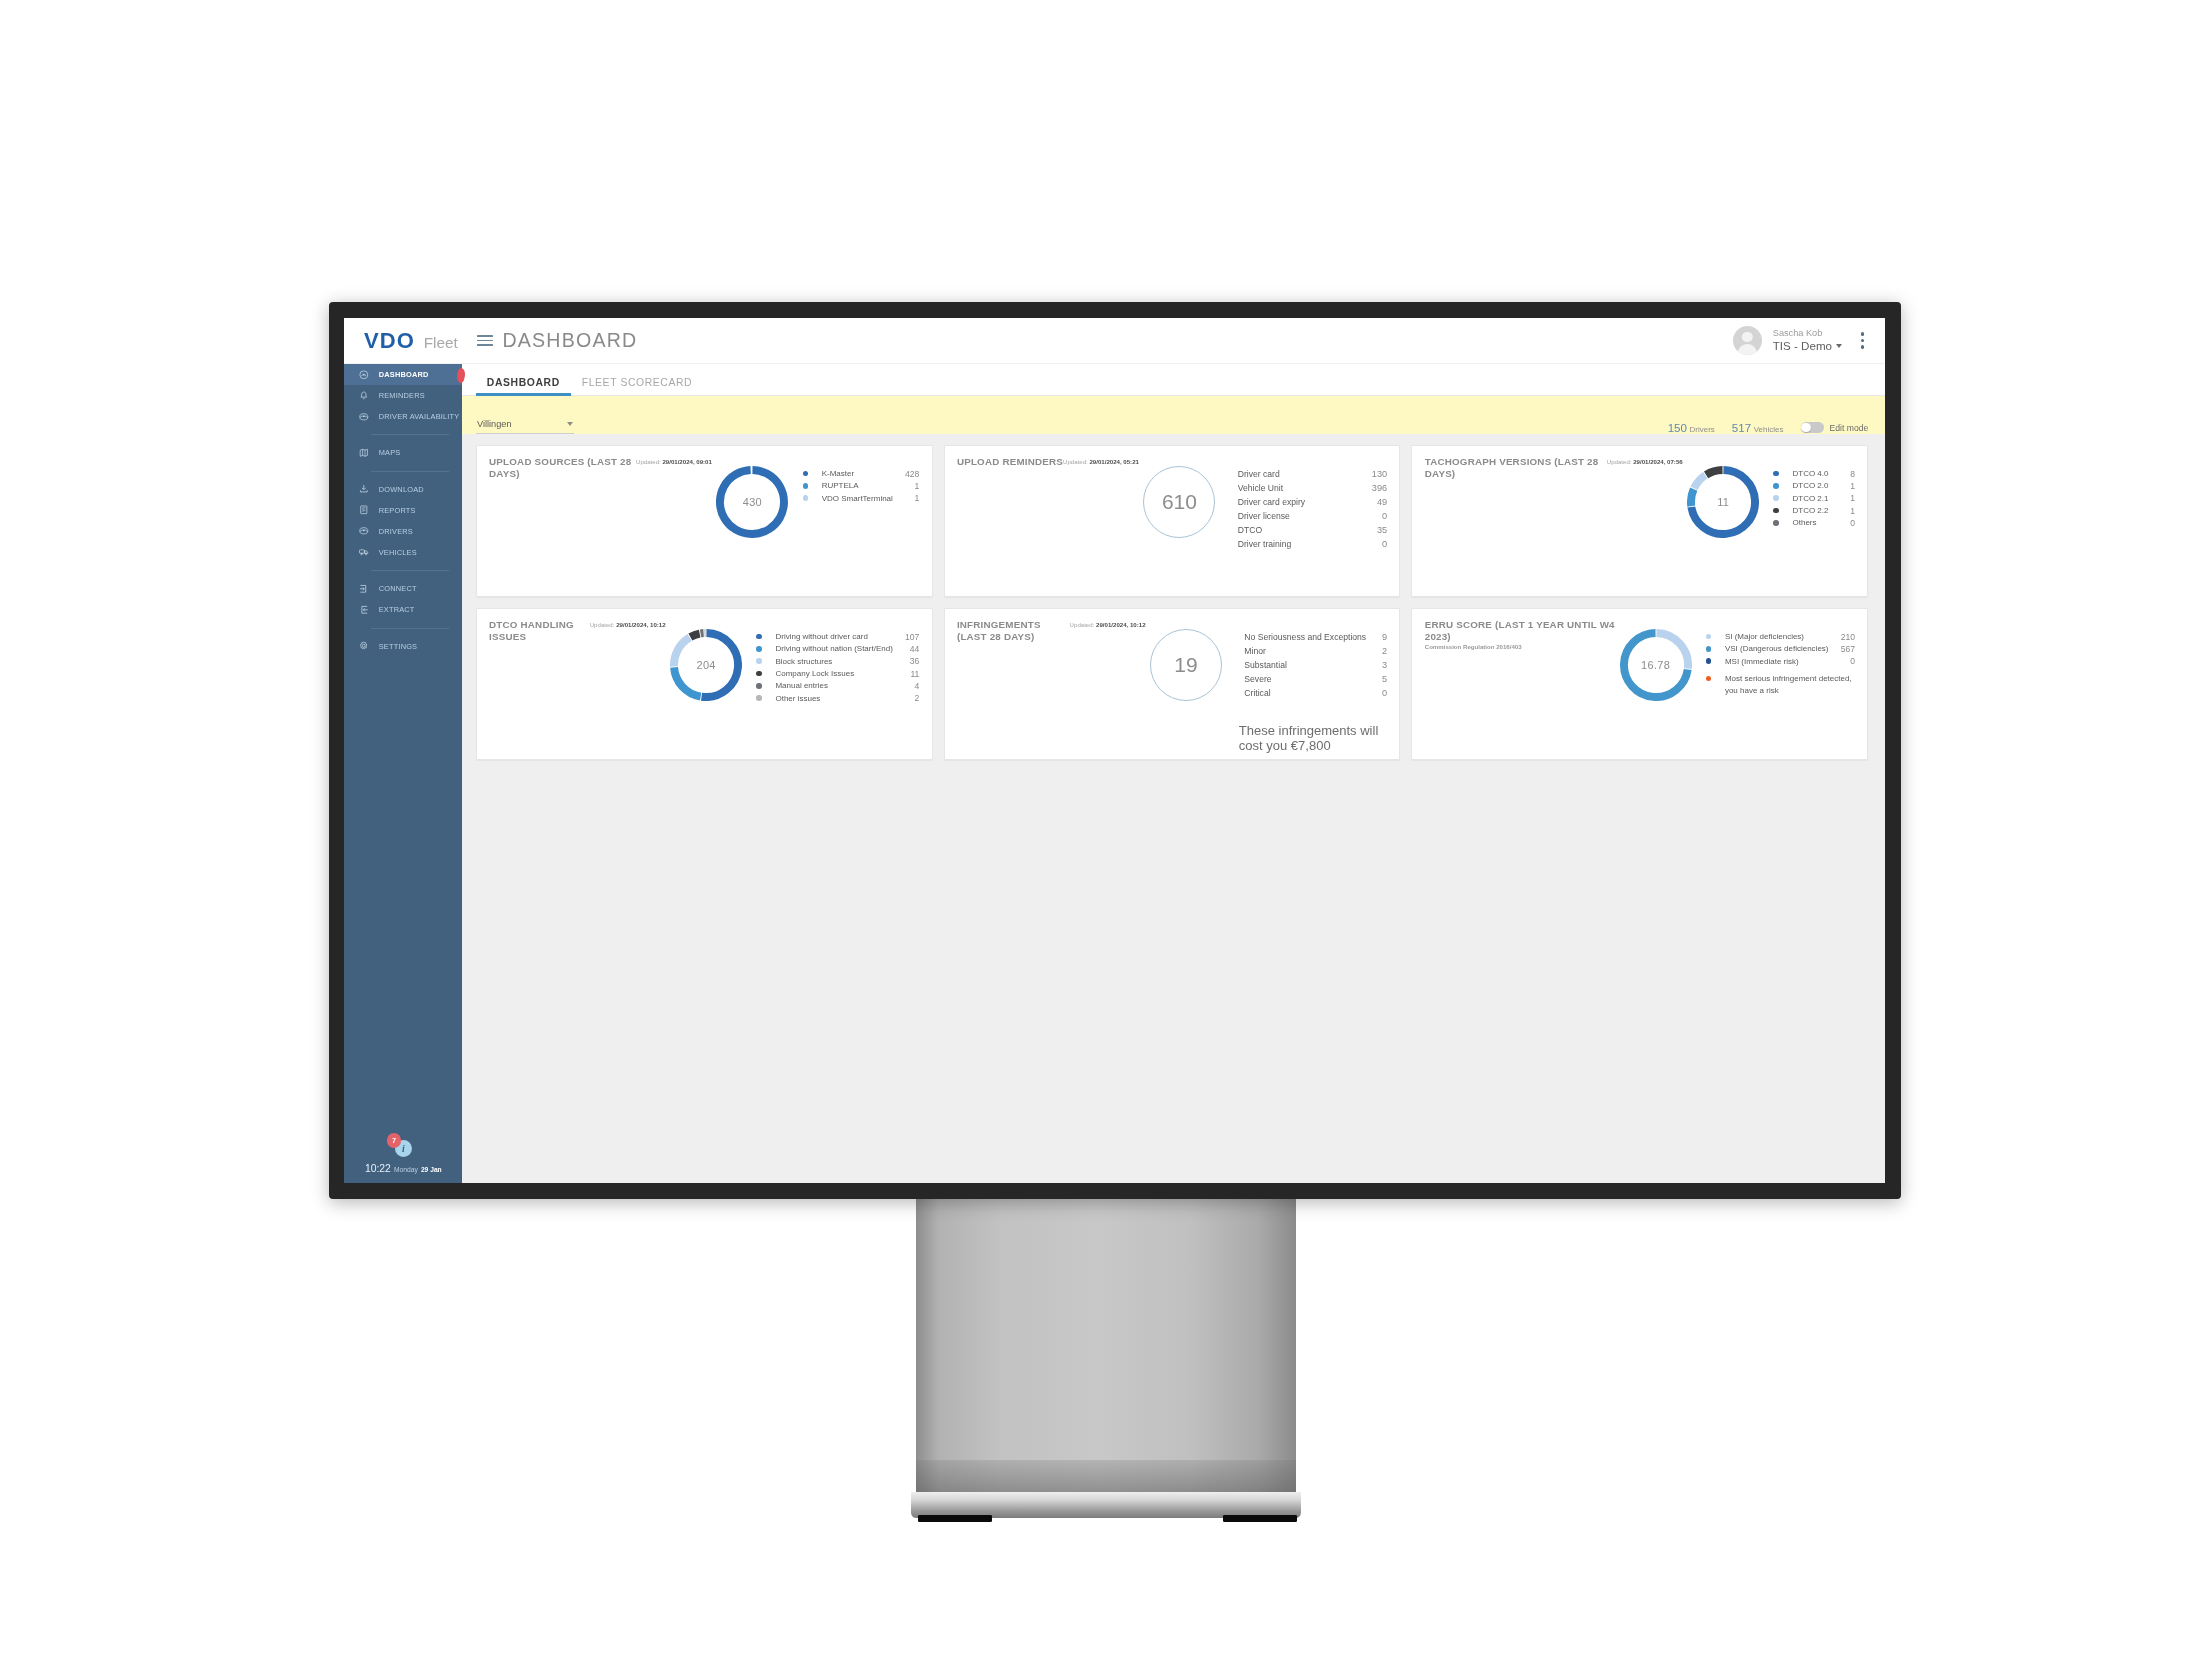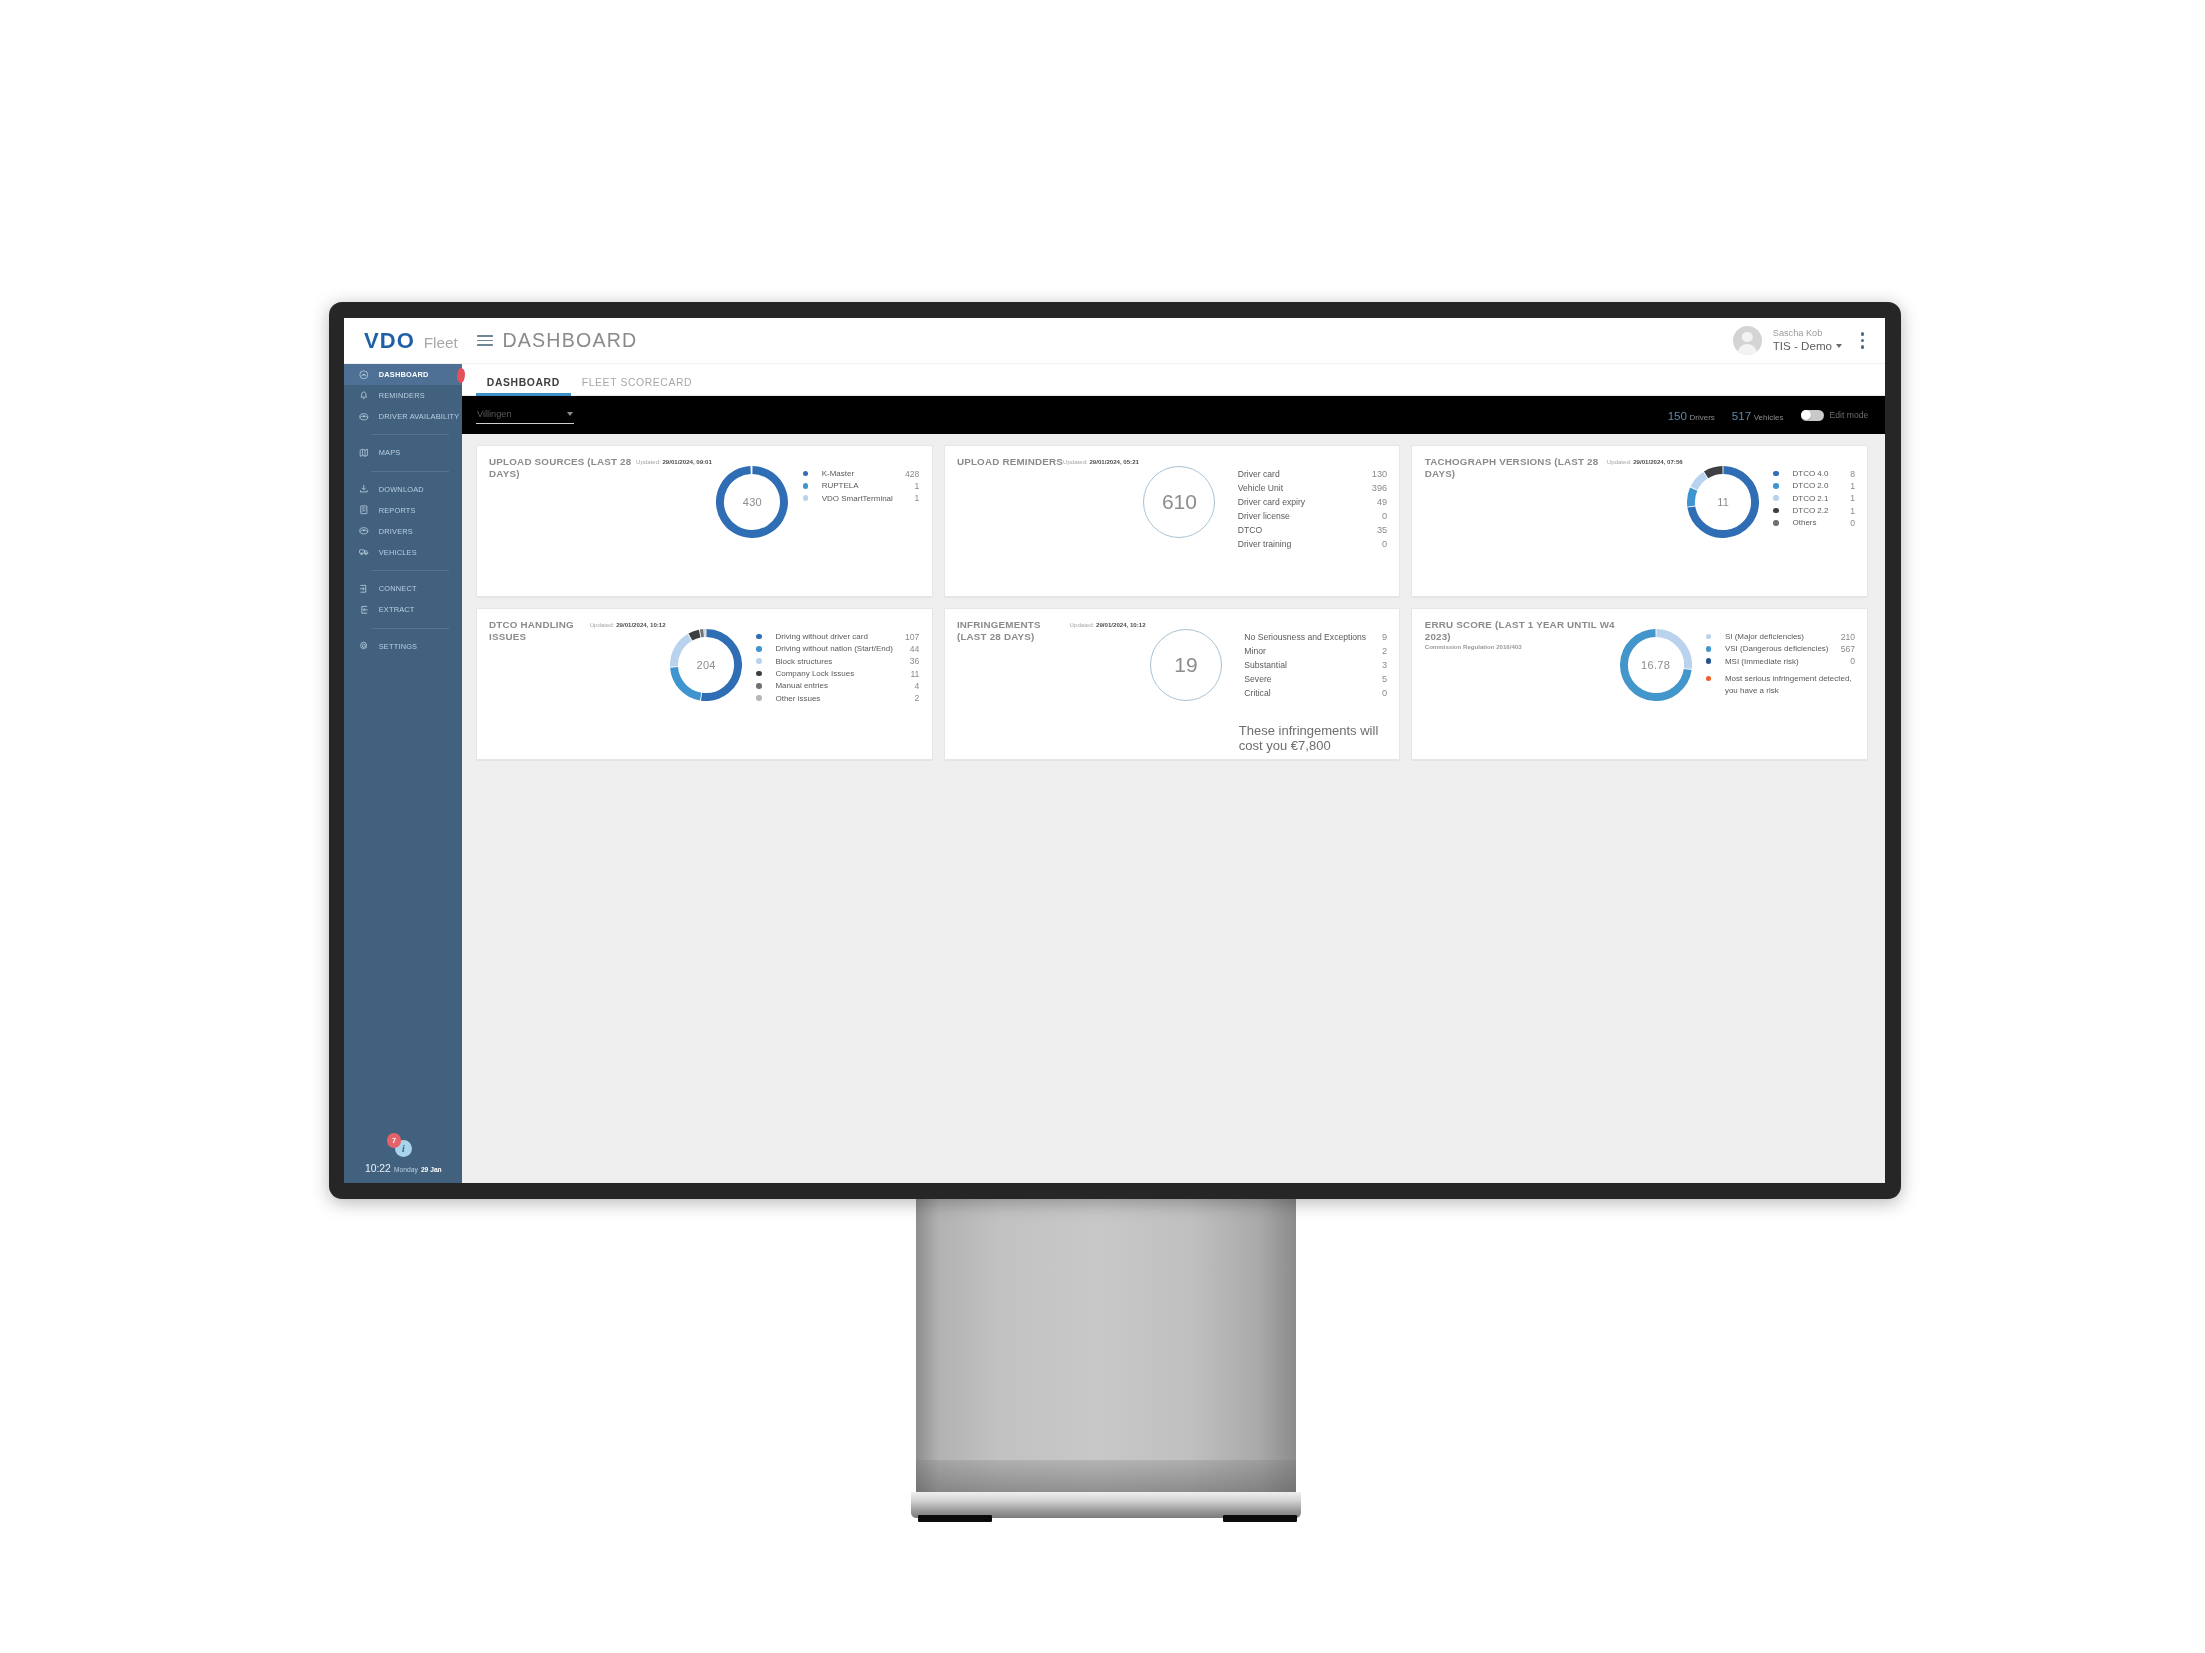--- a/index.html
+++ b/index.html
@@ -11,21 +11,21 @@
   }
 
   
   #stage { position: relative; width: 2205px; height: 1654px; background:#fff; }
 
   .monitor-frame {
     position: absolute;
     left: 329px; top: 302px;
     width: 1572px; height: 897px;
     background: #262626;
-    border-radius: 13px;
+    border-radius: 4px;
     box-shadow: 0 3.7px 18.4px rgba(0,0,0,0.28);
   }
   .monitor-screen {
     position: absolute;
     left: 15.3px; top: 16px;
     width: 1541px; height: 865px;
     background: #f2f2f2;
     overflow: hidden;
   }
   .monitor-neck {
@@ -142,21 +142,21 @@
   .tab {
     padding:0 11px 6.7px 11px; font-size:10.4px; letter-spacing:0.6px;
     color:#a7a7a7; cursor:pointer; position:relative;
   }
   .tab.active { color:#3e3e3e; font-weight:700; }
   .tab.active::after {
     content:""; position:absolute; left:0; right:0; bottom:-0.6px; height:2.5px; background:#3d8fc4;
   }
 
   .filterbar {
-    height:38px; background:#000000; display:flex; align-items:center;
+    height:38px; background:#fef9c3; display:flex; align-items:flex-end;
     padding:0 17px 0 13.5px;
   }
   .select-fake {
     width:98px; border-bottom:0.6px solid #cfcfcf; padding:2.5px 1.2px 3.7px 1.2px;
     display:flex; align-items:center; justify-content:space-between; cursor:pointer;
   }
   .select-value { font-size:9.2px; color:#5a5a5a; }
   .select-caret { width:0;height:0;border-left:3.7px solid transparent;border-right:3.7px solid transparent;border-top:4.3px solid #8d8d8d; }
   .filter-right { margin-left:auto; display:flex; align-items:center; gap:17px; }
   .stat { font-size:8px; color:#8d8d8d; }

